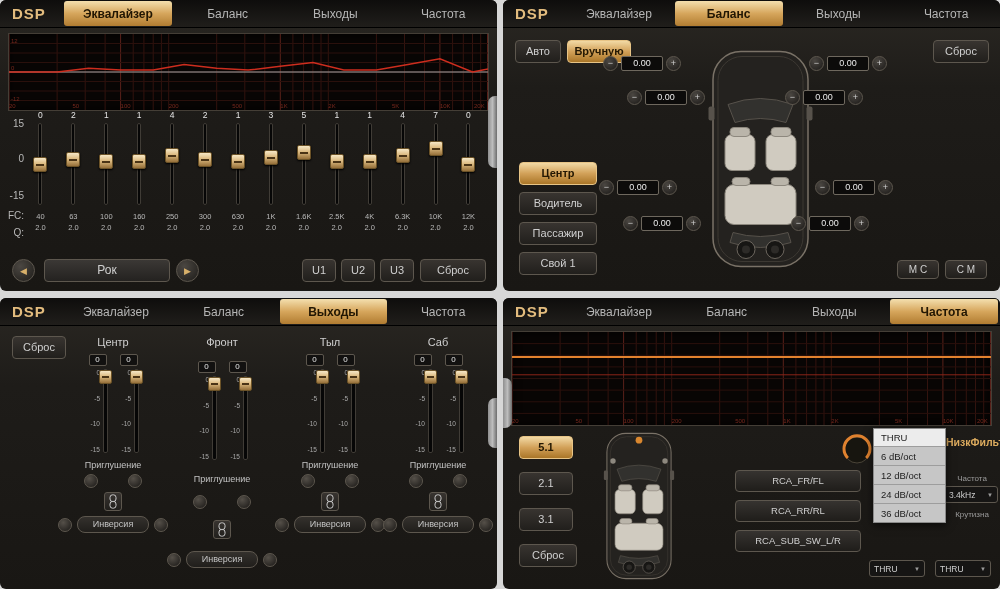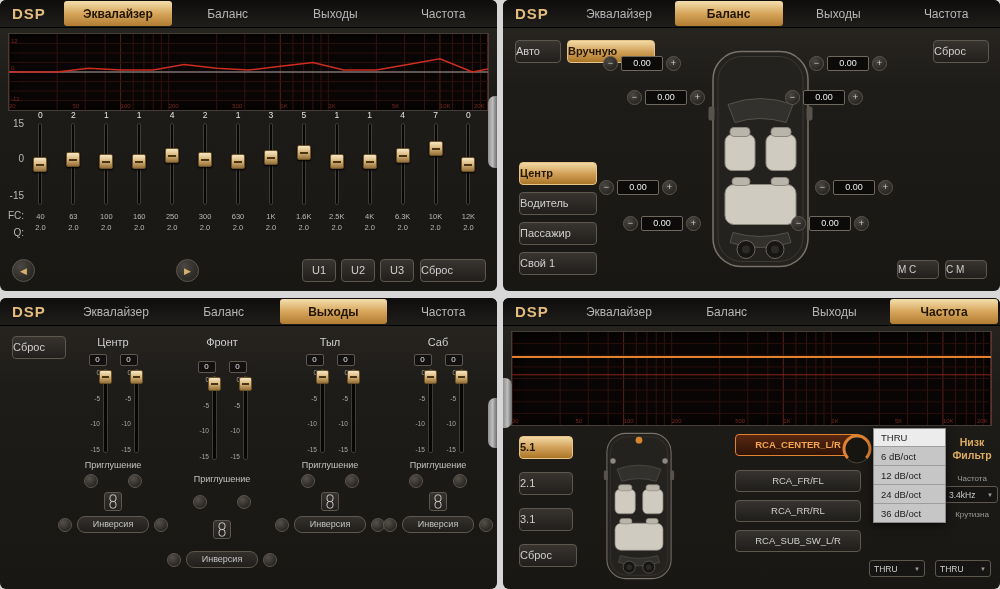--- a/index.html
+++ b/index.html
@@ -3,21 +3,21 @@
 <meta charset="utf-8">
 <style>
 *{margin:0;padding:0;box-sizing:border-box}
 html,body{width:1000px;height:589px}
 body{background:#d7d7d7;display:grid;grid-template-columns:497px 497px;grid-template-rows:291px 291px;column-gap:6px;row-gap:7px;font-family:"Liberation Sans",sans-serif;overflow:hidden}
 .panel{position:relative;background:linear-gradient(180deg,#2b2823 0%,#1e1c19 30%,#191714 100%);overflow:hidden;border-radius:6px}
 .hdr{height:28px;background:linear-gradient(180deg,#0e0d0c,#201e1b);display:flex;border-bottom:1px solid #000}
 .logo{width:62px;line-height:28px;padding-left:12px;font-size:15px;font-weight:bold;color:#e3bc7e;letter-spacing:1px}
 .tab{flex:1;text-align:center;line-height:28px;font-size:12px;color:#b5b5b5}
 .tab.active{background:linear-gradient(180deg,#f4dfae,#d6a65c 50%,#b17c31);color:#211603;font-weight:bold;border-radius:3px;margin:1px 2px;line-height:26px}
-.btn{position:absolute;height:23px;background:linear-gradient(180deg,#383430,#211f1c);border:1px solid #5d574e;border-radius:4px;color:#cfcfcf;font-size:11px;text-align:left;line-height:21px}
+.btn{position:absolute;height:23px;background:linear-gradient(180deg,#383430,#211f1c);border:1px solid #5d574e;border-radius:4px;color:#cfcfcf;font-size:11px;text-align:center;line-height:21px}
 .btn.gold{background:linear-gradient(180deg,#f2d9a4,#d2a159 50%,#aa7628);color:#241803;border-color:#e7c486;font-weight:bold}
 .btn.sm{height:19px;font-size:10px;line-height:17px}
 .graph{position:absolute;left:8px;top:33px;width:481px;background:#080504;border:1px solid #443e36;box-shadow:inset 0 0 10px #000}
 .graph svg{position:absolute;left:0;top:0}
 .handle{position:absolute;width:9px;height:72px;background:linear-gradient(90deg,#8f8f8f,#bdbdbd,#6d6d6d);z-index:8}
 .handle-r{right:0;border-radius:7px 0 0 7px}
 .handle-l{left:0;border-radius:0 7px 7px 0}
 
 .eq-left{position:absolute;left:0;top:110px;width:24px;height:140px}
 .eq-left span{position:absolute;right:0;font-size:10px;color:#b9b9b9}
@@ -56,21 +56,21 @@
 .link-btn{margin-top:4px;width:18px;height:19px;background:linear-gradient(180deg,#383430,#211f1c);border:1px solid #5d574e;border-radius:3px;display:flex;align-items:center;justify-content:center}
 .out-invrow{display:flex;align-items:center;gap:5px;margin-top:5px}
 .out-inv{width:72px;height:17px;background:linear-gradient(180deg,#34312d,#201e1b);border:1px solid #5d574e;border-radius:8px;font-size:9px;color:#c3c3c3;text-align:center;line-height:15px}
 
 .chb{left:16px;width:54px}
 .rca{position:absolute;left:232px;width:126px;height:22px;background:linear-gradient(180deg,#363330,#1f1d1a);border:1px solid #5d574e;border-radius:4px;color:#cfcfcf;font-size:9.5px;text-align:center;line-height:20px}
 .rca.active{background:linear-gradient(180deg,#5a2710,#2e1407);border:1px solid #e0822f;color:#f2a64e;font-weight:bold}
 .dd{position:absolute;left:370px;top:130px;width:73px;z-index:9;box-shadow:0 2px 8px rgba(0,0,0,.65);border:1px solid #8a8a8a;background:#c6c6c6}
 .dd-item{height:19px;background:#c6c6c6;border-top:1px solid #9d9d9d;color:#1c1c1c;font-size:9.5px;line-height:19px;padding-left:7px}
 .dd-item.sel{background:#ececec;border-top:none;height:17px;line-height:17px}
-.flt-title{position:absolute;left:443px;top:138px;width:52px;text-align:center;color:#dcab5e;font-size:10.5px;line-height:13px;display:flex;flex-direction:column;font-weight:bold}
+.flt-title{position:absolute;left:443px;top:138px;width:52px;text-align:center;color:#dcab5e;font-size:10.5px;line-height:13px;display:flex;flex-direction:row;font-weight:bold}
 .flt-sub{position:absolute;left:443px;width:52px;text-align:center;font-size:8px;color:#9a9a9a}
 .sel-box{position:absolute;width:56px;height:17px;background:#161514;border:1px solid #5d574e;border-radius:3px;color:#cfcfcf;font-size:8.5px;display:flex;align-items:center;justify-content:space-between;padding:0 4px}
 .sel-box .caret{font-size:6px;color:#9a9a9a}
 .knob-big{position:absolute;z-index:2}
 </style>
 </head>
 <body>
 
 <div class="panel">
   <div class="hdr">
@@ -265,38 +265,39 @@
         <div class="eq-slider">
           <div class="eq-track"></div>
           <div class="eq-thumb" style="top: 33.5px;"></div>
         </div>
         <div class="eq-fc">12K</div>
         <div class="eq-q">2.0</div>
       </div>
     </div>
   <div class="eq-foot">
     <div class="circ" style="left:12px">◀</div>
+    <div class="preset">Рок</div>
     <div class="circ" style="left:176px">▶</div>
     <div class="ubtn" style="left:302px">U1</div>
     <div class="ubtn" style="left:341px">U2</div>
     <div class="ubtn" style="left:380px">U3</div>
     <div class="btn" style="left:420px;top:0;width:66px">Сброс</div>
   </div>
 </div>
 
 <div class="panel">
   <div class="hdr">
     <div class="logo">DSP</div>
     <div class="tab">Эквалайзер</div>
     <div class="tab active">Баланс</div>
     <div class="tab">Выходы</div>
     <div class="tab">Частота</div>
   </div>
   <div class="btn" style="left:12px;top:40px;width:46px">Авто</div>
-  <div class="btn gold" style="left:64px;top:40px;width:88px">Вручную</div>
+  <div class="btn gold" style="left:64px;top:40px;width:64px">Вручную</div>
   <div class="btn" style="left:430px;top:40px;width:56px">Сброс</div>
   <div class="btn gold" style="left:16px;top:162px;width:78px">Центр</div>
   <div class="btn" style="left:16px;top:192px;width:78px">Водитель</div>
   <div class="btn" style="left:16px;top:222px;width:78px">Пассажир</div>
   <div class="btn" style="left:16px;top:252px;width:78px">Свой 1</div>
   <div class="car-wrap" id="bal-car" style="left:205px;top:45px;width:105px;height:228px"><svg viewBox="0 0 105 225" width="100%" height="100%" preserveAspectRatio="xMidYMid meet">
     <rect x="5" y="5" width="95" height="215" rx="28" fill="#24221f" stroke="#7a7267" stroke-width="1.5"></rect>
     <rect x="10" y="10" width="85" height="205" rx="24" fill="none" stroke="#3d3933" stroke-width="1"></rect>
     <path d="M20 58 Q52 46 85 58 L78 76 Q52 68 27 76 Z" fill="#32312e" stroke="#57524b" stroke-width="1"></path>
     <path d="M22 196 Q52 206 83 196 L80 186 Q52 194 25 186 Z" fill="#32312e" stroke="#57524b" stroke-width="1"></path>
@@ -654,21 +655,20 @@
       <rect x="63" y="131" width="18" height="8" rx="4" fill="#bab5aa"></rect>
     </g>
     <circle cx="38" cy="203" r="9" fill="#171614" stroke="#6c665e"></circle>
     <circle cx="67" cy="203" r="9" fill="#171614" stroke="#6c665e"></circle>
     <circle cx="38" cy="203" r="4" fill="#2d2b28"></circle>
     <circle cx="67" cy="203" r="4" fill="#2d2b28"></circle>
     <circle cx="52.5" cy="15" r="5" fill="#d9872f"></circle>
         <circle cx="14" cy="46" r="4" fill="#8d887e"></circle>
         <circle cx="91" cy="46" r="4" fill="#8d887e"></circle>
   </svg></div>
-  <div class="rca active" style="top:136px">RCA_CENTER_L/R</div>
   <div class="rca" style="top:172px">RCA_FR/FL</div>
   <div class="rca" style="top:202px">RCA_RR/RL</div>
   <div class="rca" style="top:232px">RCA_SUB_SW_L/R</div>
   <div class="knob-big" style="left:338px;top:136px">
     <svg width="32" height="32" viewBox="0 0 32 32">
       <circle cx="16" cy="16" r="13" fill="#17150f" stroke="#4a4438"></circle>
       <path d="M6.8 24 A 13 13 0 1 1 25.2 24" fill="none" stroke="#e0822f" stroke-width="3"></path>
     </svg>
   </div>
   <div class="dd">

